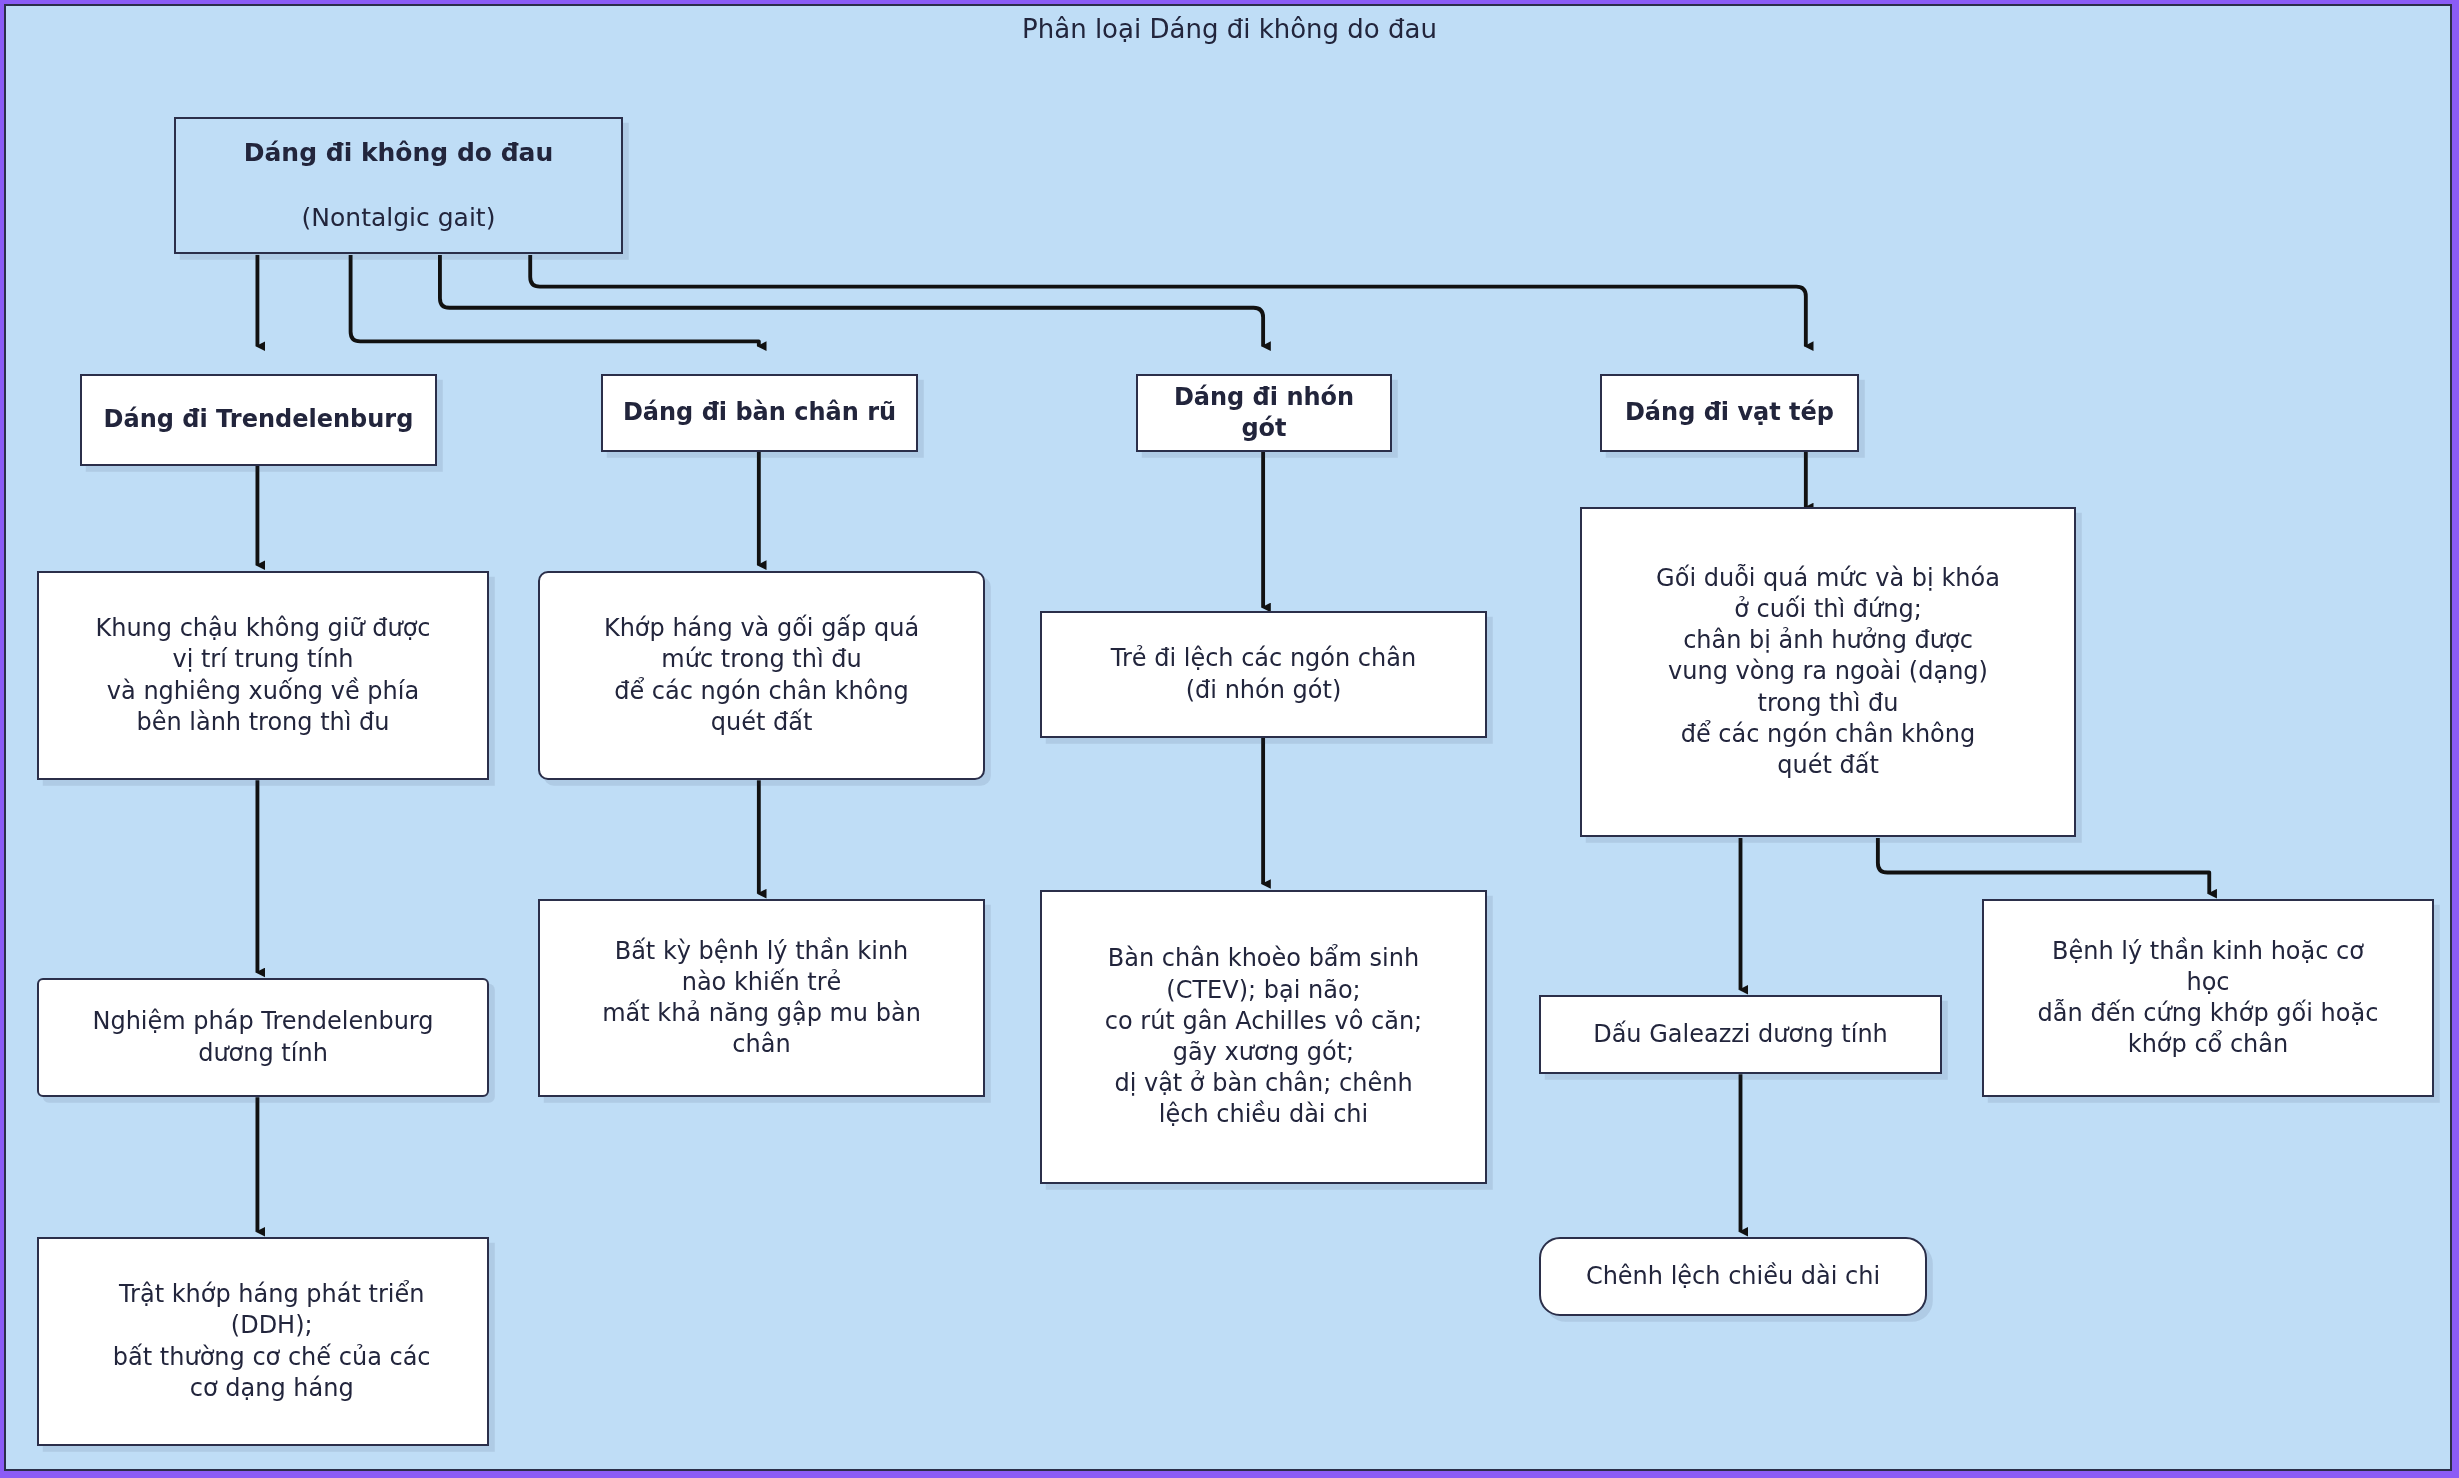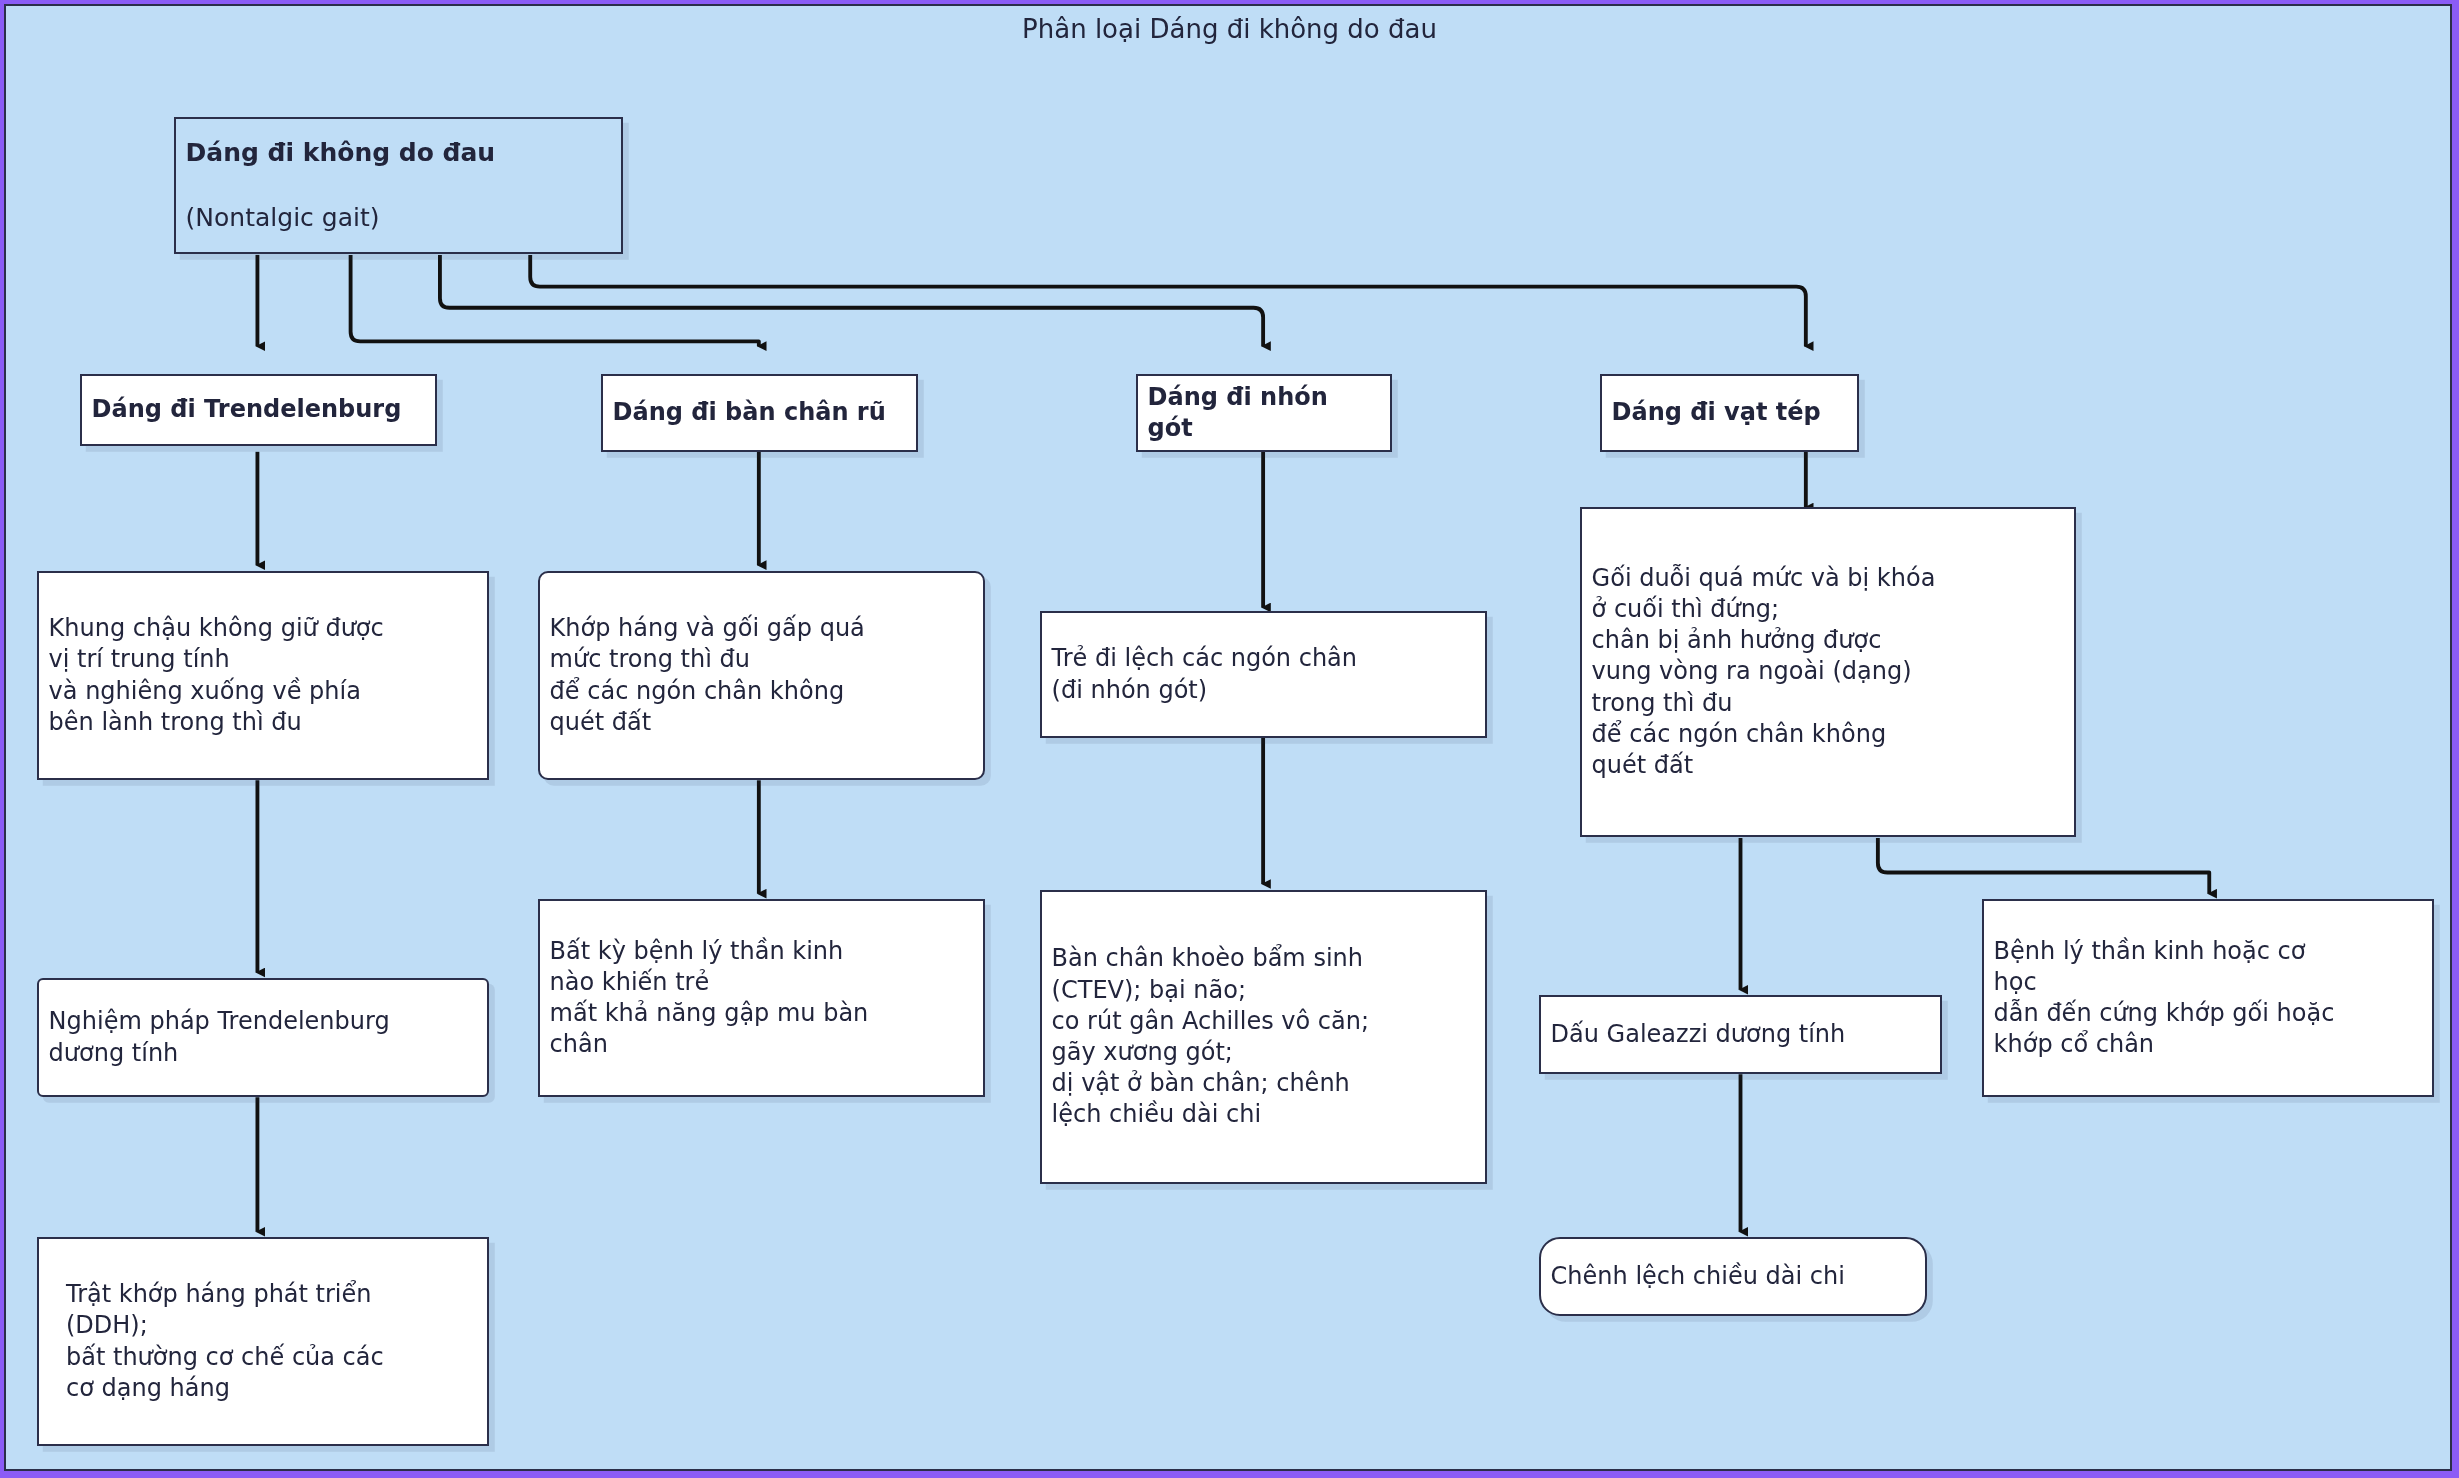--- a/index.html
+++ b/index.html
@@ -37,21 +37,21 @@
   }
   .node {
     position: absolute;
     box-sizing: border-box;
     border: 2.9px solid #2b2f4a;
     background: #ffffff;
     box-shadow: 5.8px 5.8px 0 rgba(43,47,74,0.10);
     display: flex;
     align-items: center;
     justify-content: center;
-    text-align: left;
+    text-align: center;
     color: #22253c;
     font-size: 24px;
     line-height: 1.30;
     padding: 5.8px 9.6px;
   }
   .node.root {
     background: transparent;
     font-size: 25px;
   }
   .node-text {
@@ -124,21 +124,21 @@
     </g>
   </svg>
 
   <div class="node root" style="left:174px; top:117px; width:449px; height:137px;">
     <span class="node-text">
       <span class="node-title-strong">Dáng đi không do đau</span>
       <span class="node-sub">(Nontalgic gait)</span>
     </span>
   </div>
 
-  <div class="node category" style="left:80px; top:374px; width:357px; height:72px;">
+  <div class="node category" style="left:80px; top:374px; width:357px; height:92px;">
     <span class="node-text">Dáng đi Trendelenburg</span>
   </div>
   <div class="node category" style="left:601px; top:374px; width:317px; height:78px;">
     <span class="node-text">Dáng đi bàn chân rũ</span>
   </div>
   <div class="node category" style="left:1136px; top:374px; width:256px; height:78px;">
     <span class="node-text">Dáng đi nhón gót</span>
   </div>
   <div class="node category" style="left:1600px; top:374px; width:259px; height:78px;">
     <span class="node-text">Dáng đi vạt tép</span>

